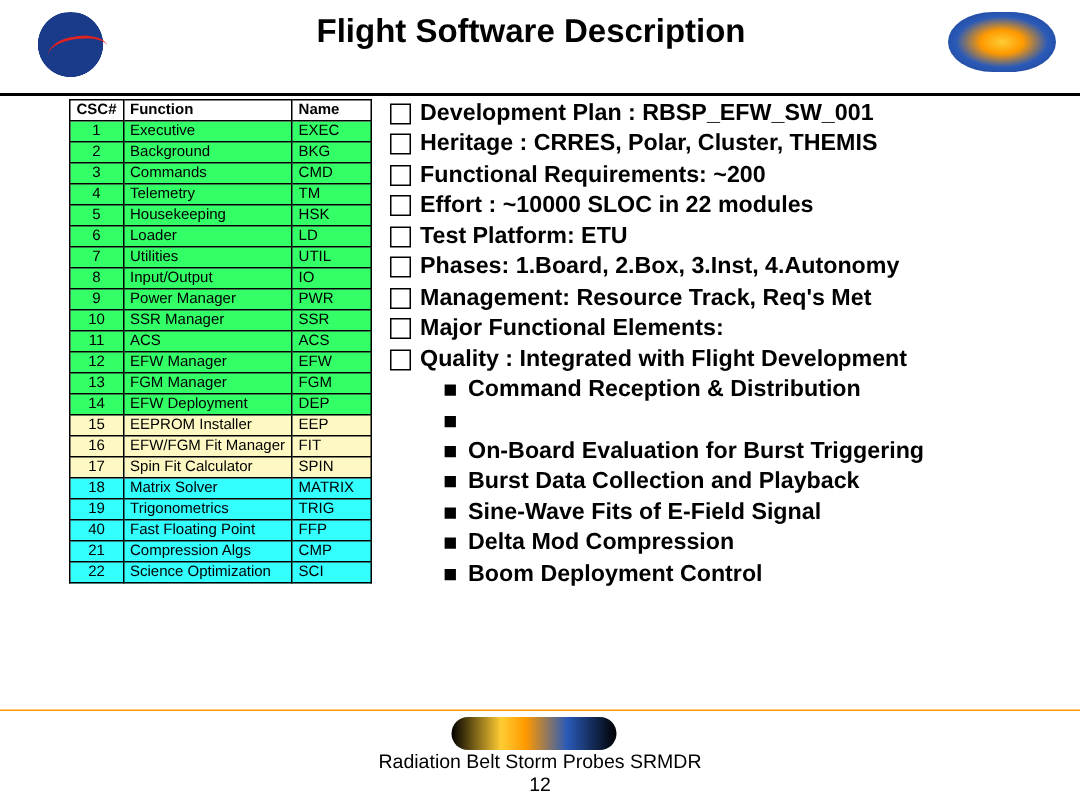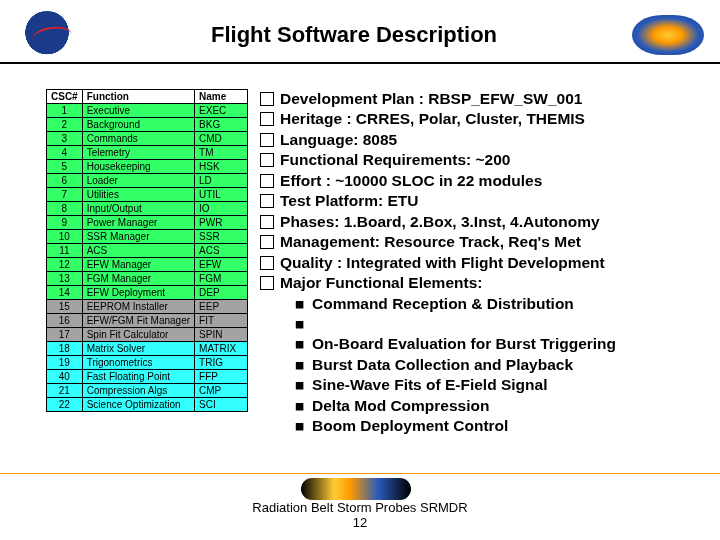--- a/index.html
+++ b/index.html
@@ -7,21 +7,20 @@
     padding: 0;
     width: 720px;
     height: 540px;
     font-family: Arial, Helvetica, sans-serif;
     background: #fff;
     position: relative;
     overflow: hidden;
   }
   .header {
     display: flex;
-    align-items: center;
     padding: 8px 16px 0 18px;
     border-bottom: 2.5px solid #000;
     height: 54px;
   }
   .logo-left {
     width: 58px;
     height: 48px;
     background: radial-gradient(circle at 50% 45%, #1a3b8a 0%, #1a3b8a 55%, #fff 56%);
     border-radius: 50%;
     position: relative;
@@ -45,21 +44,21 @@
   }
   .logo-right {
     width: 72px;
     height: 40px;
     background: radial-gradient(ellipse at center, #ffcc33 0%, #ff9900 28%, #2a5ab8 60%, #1a3b8a 100%);
     border-radius: 50% / 60%;
     flex-shrink: 0;
   }
   .content {
     display: flex;
-    padding: 25px 18px 0 46px;
+    padding: 2px 18px 0 46px;
     gap: 12px;
   }
   .table-wrap {
     flex-shrink: 0;
   }
   table {
     border-collapse: collapse;
     font-size: 10px;
   }
   th, td {
@@ -70,21 +69,21 @@
     text-align: left;
     white-space: nowrap;
   }
   th {
     background: #fff;
     font-weight: bold;
   }
   td.num { text-align: center; width: 26px; }
   td.abbr { width: 44px; }
   tr.green td { background: #33ff66; }
-  tr.yellow td { background: #a3a3a3; }
+  tr.yellow td { background: #fef9c3; }
   tr.cyan td { background: #33ffff; }
   .bullets {
     font-size: 15.5px;
     font-weight: bold;
     line-height: 1.32;
     color: #000;
   }
   .bullets .row { display: flex; }
   .bullets .b1 {
     width: 12px; height: 12px;
@@ -266,49 +265,45 @@
         <div class="row">
           <span class="b1"></span>
           <span>Development Plan : RBSP_EFW_SW_001</span>
         </div>
         <div class="row">
           <span class="b1"></span>
           <span>Heritage : CRRES, Polar, Cluster, THEMIS</span>
         </div>
         <div class="row">
           <span class="b1"></span>
-          <span>Language: 8085</span>
-        </div>
-        <div class="row">
-          <span class="b1"></span>
           <span>Functional Requirements: ~200</span>
         </div>
         <div class="row">
           <span class="b1"></span>
           <span>Effort : ~10000 SLOC in 22 modules</span>
         </div>
         <div class="row">
           <span class="b1"></span>
           <span>Test Platform: ETU</span>
         </div>
         <div class="row">
           <span class="b1"></span>
           <span>Phases: 1.Board, 2.Box, 3.Inst, 4.Autonomy</span>
         </div>
         <div class="row">
           <span class="b1"></span>
           <span>Management: Resource Track, Req's Met</span>
         </div>
         <div class="row">
           <span class="b1"></span>
+          <span>Major Functional Elements:</span>
+        </div>
+        <div class="row">
+          <span class="b1"></span>
           <span>Quality : Integrated with Flight Development</span>
-        </div>
-        <div class="row">
-          <span class="b1"></span>
-          <span>Major Functional Elements:</span>
         </div>
       </div>
     <div id="sub-bullets" class="sub">
         <div class="row">
           <span class="b2">◆</span>
           <span>Command Reception &amp; Distribution</span>
         </div>
         <div class="row">
           <span class="b2">◆</span>
         </div>

